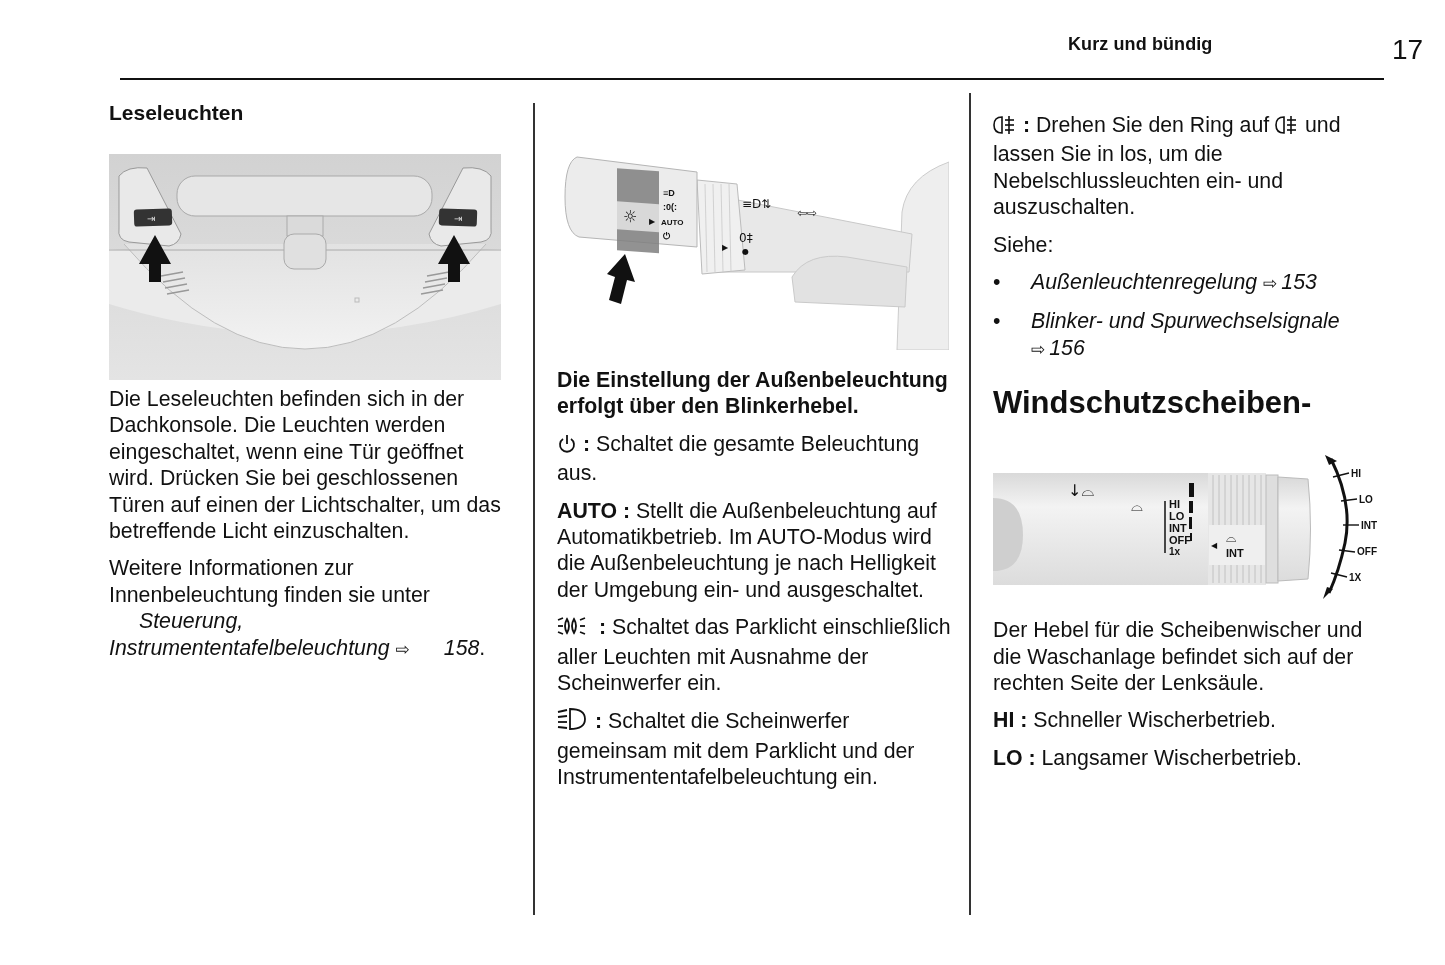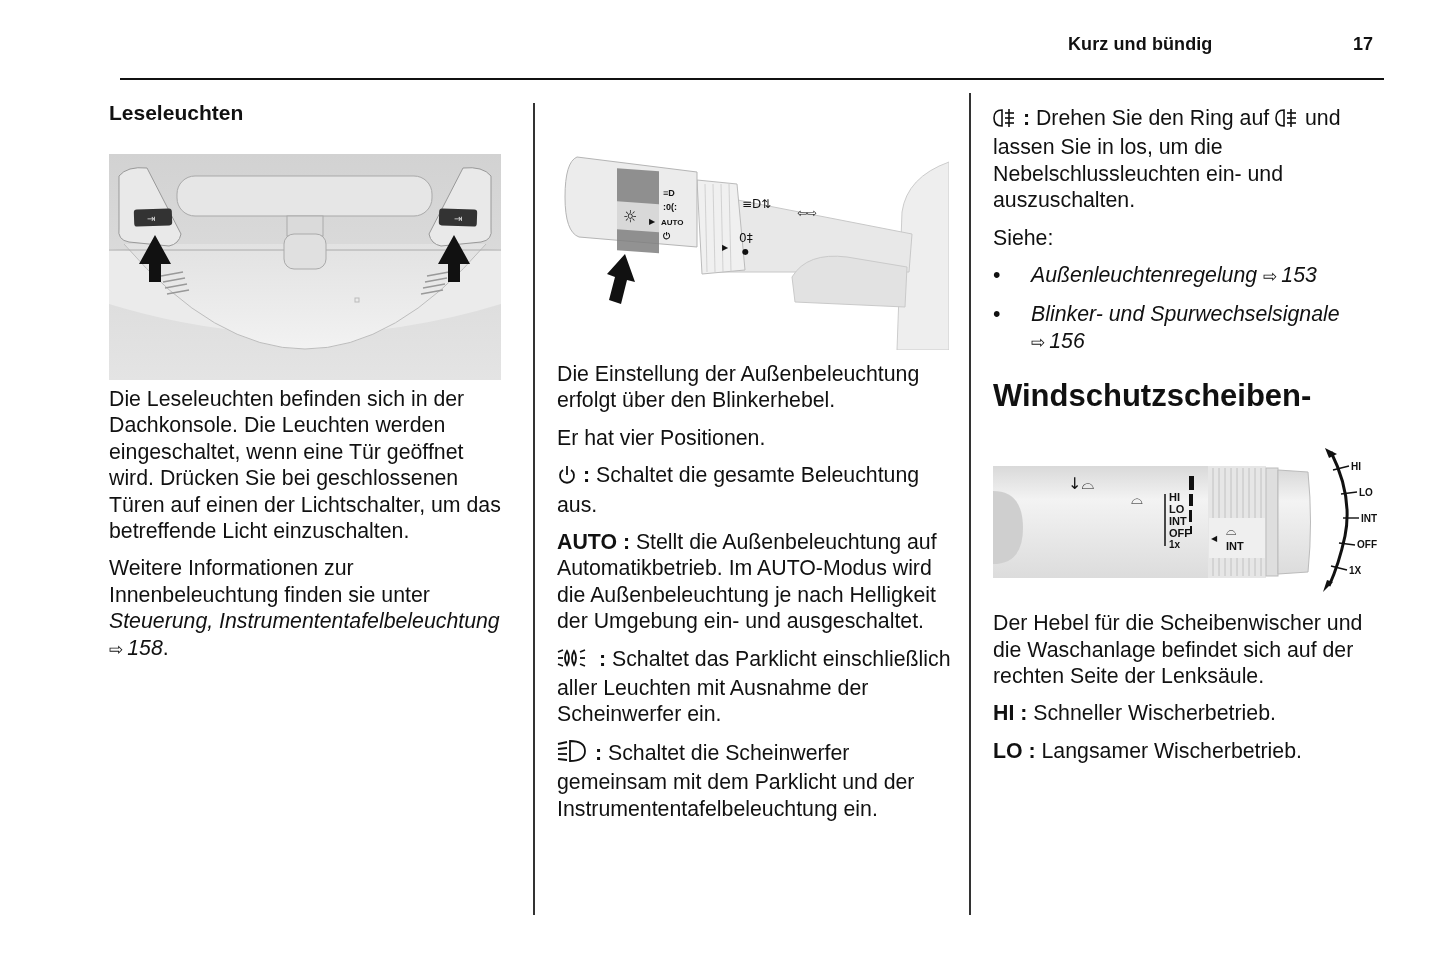--- a/index.html
+++ b/index.html
@@ -1,33 +1,33 @@
 <!DOCTYPE html>
 <html><head>
   <meta charset="utf-8">
   <style>
     * { margin: 0; padding: 0; box-sizing: border-box; }
     html, body { width: 1445px; height: 965px; background: #ffffff; overflow: hidden; }
     body { position: relative; font-family: "Liberation Sans", sans-serif; color: #111; }
 
     .header-title { position: absolute; left: 1068px; top: 34px; font-size: 18px; font-weight: bold; letter-spacing: 0.1px; }
-    .header-page { position: absolute; left: 1353px; top: 34px; font-size: 18px; font-weight: bold; }
+    .header-page { position: absolute; left: 1392px; top: 34px; font-size: 28px; font-weight: normal; }
     .header-rule { position: absolute; left: 120px; top: 78px; width: 1264px; height: 2px; background: #111; }
 
     .col { position: absolute; top: 100px; }
     .col1 { left: 109px; width: 395px; }
     .col2 { left: 557px; width: 395px; }
     .col3 { left: 993px; width: 400px; }
 
     .divider { position: absolute; width: 2px; background: #333; }
     .div1 { left: 533px; top: 103px; height: 812px; }
     .div2 { left: 969px; top: 93px; height: 822px; }
 
     p.body { font-size: 21.3px; line-height: 26.4px; margin-bottom: 11px; }
-    p.body i { font-style: italic; }
+    p.body i { font-style: italic; margin-left: 30px; }
     .b { font-weight: bold; }
 
     h3.sub { font-size: 21px; font-weight: bold; margin-top: 1px; margin-bottom: 29px; }
     h2.sec { font-size: 31px; font-weight: bold; line-height: 36px; }
 
     .fig { position: relative; overflow: hidden; }
     .fig svg { display: block; }
 
     ul.refs { list-style: none; margin: 0 0 11px 0; }
     ul.refs li { position: relative; padding-left: 38px; font-size: 21.3px; line-height: 26.4px; font-style: italic; margin-bottom: 11px; }
@@ -135,22 +135,21 @@
         <text x="185" y="86">≡D⇅</text>
         <text x="240" y="95">⇦⇨</text>
         <text x="182" y="120">0‡</text>
         <text x="185" y="132" font-size="8">●</text>
       </g>
 
       <polygon points="68,132 78,160 70,158 64,182 52,178 58,155 50,152" fill="#111"></polygon>
     </svg>
   </div>
 
-  <p class="body" style="margin-top:11px;">Die Einstellung der Außenbeleuchtung erfolgt über den Blinkerhebel.</p>
-  <p class="body">Er hat vier Positionen.</p>
+  <p class="body" style="margin-top:17px;font-weight:bold;">Die Einstellung der Außenbeleuchtung erfolgt über den Blinkerhebel.</p>
 
   <p class="body">
     <span class="glyph">
       <svg width="20" height="20" viewBox="0 0 20 20">
           <path d="M6 5 A7 7 0 1 0 14 5" fill="none" stroke="#111" stroke-width="1.8"></path>
           <line x1="10" y1="1" x2="10" y2="10" stroke="#111" stroke-width="1.8"></line>
         </svg>
     </span>
     <span class="b">:</span>
     <span>Schaltet die gesamte Beleuchtung aus.</span>
@@ -192,21 +191,21 @@
         <path d="M13 2 Q28 2 28 12 Q28 22 13 22 Z"></path>
           </g>
         </svg>
     </span>
     <span class="b">:</span>
     <span>Schaltet die Scheinwerfer gemeinsam mit dem Parklicht und der Instrumententafelbeleuchtung ein.</span>
   </p>
 </div>
 
 <div class="col col3">
-  <p class="body" style="margin-top:5px;">
+  <p class="body" style="margin-top:12px;">
     <span class="glyph">
       <svg width="24" height="20" viewBox="0 0 24 20">
           <g stroke="#111" stroke-width="1.6" fill="none">
         <path d="M9 2 Q1 2 1 10 Q1 18 9 18 Z"></path>
         <line x1="16" y1="1" x2="16" y2="19"></line>
             <line x1="12" y1="5" x2="21" y2="5"></line>
             <line x1="12" y1="10" x2="21" y2="10"></line>
             <line x1="12" y1="15" x2="21" y2="15"></line>
           </g>
         </svg>

